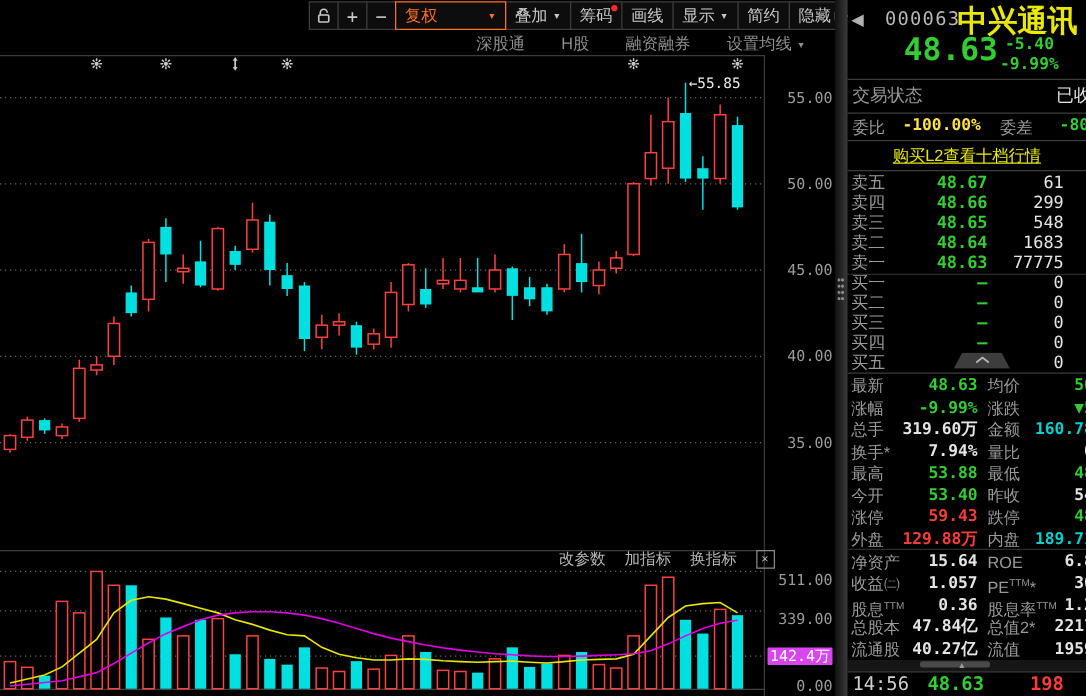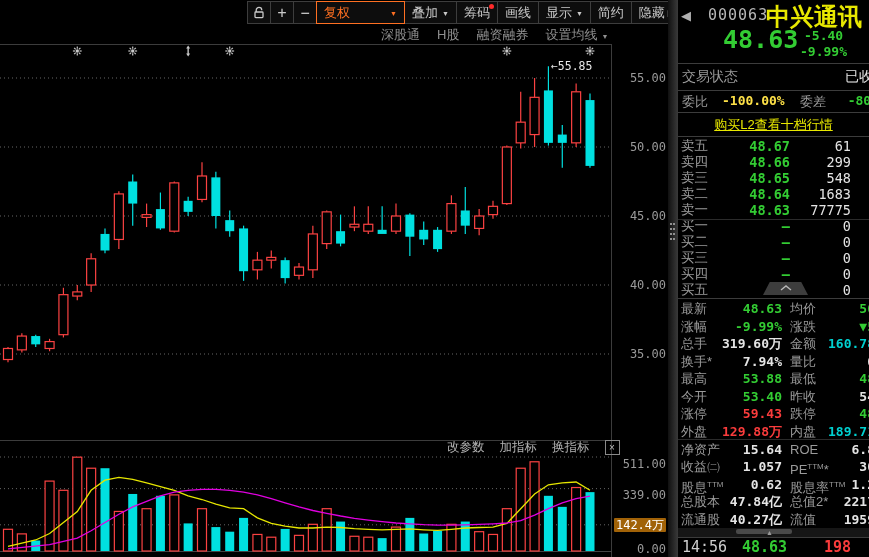--- a/index.html
+++ b/index.html
@@ -10,29 +10,29 @@
   
   .toolbar{position:absolute;left:248px;top:1px;height:23px;display:flex;z-index:5;}
   .tb-btn{position:relative;display:flex;align-items:center;justify-content:center;
           height:21px;border:1px solid #3d3d3d;margin-left:-1px;background:#0d0d0d;
           color:#c9c9c9;font-size:13px;padding:0 7px;cursor:pointer;white-space:nowrap;}
   .tb-btn.icon-btn{width:22px;padding:0;}
   .tb-btn.active{border-color:#ff7022;color:#ff7022;z-index:2;gap:36px;}
   .caret{font-size:7px;margin-left:4px;transform:translateY(1px);}
   .reddot{position:absolute;top:2px;right:3px;width:5px;height:5px;border-radius:50%;background:#ff2a2a;}
   .chev2{font-size:9px;margin-left:3px;letter-spacing:-2px;color:#c9c9c9;}
-  .subtoolbar{position:absolute;left:381px;top:27px;height:16px;display:flex;gap:17px;
+  .subtoolbar{position:absolute;left:381px;top:27px;height:16px;display:flex;gap:29px;
               font-size:13px;color:#8f8f8f;z-index:5;}
   .sub-item{display:flex;align-items:center;cursor:pointer;white-space:nowrap;}
 
   
   #chart{position:absolute;left:0;top:44px;}
   .axis-label{position:absolute;color:#9a9a9a;font-size:12px;font-family:"DejaVu Sans Mono",monospace;
               width:52px;text-align:right;line-height:14px;}
-  .axis-badge{background:#a16207;color:#fff;text-align:center;border-radius:1px;}
+  .axis-badge{background:#d946ef;color:#fff;text-align:center;border-radius:1px;}
   .vol-toolbar{position:absolute;left:447px;top:439px;display:flex;gap:15px;align-items:center;
                font-size:12.5px;color:#b4b4b4;z-index:4;}
   .vol-link{cursor:pointer;}
   .vol-close{width:13px;height:13px;border:1px solid #8a8a8a;color:#bbb;font-size:10px;
              display:flex;align-items:center;justify-content:center;cursor:pointer;}
 
   
   .splitter{position:absolute;left:668px;top:0;width:10px;height:557px;
             background:linear-gradient(to right,#101010,#3a3a3a);z-index:6;cursor:col-resize;}
   .grip{position:absolute;left:2px;top:222px;width:6px;height:18px;
@@ -553,21 +553,21 @@
           <span class="st-v2 num c-w">6.8</span>
         </div>
         <div class="st-row" style="top: 458.4px;">
           <span class="st-l1">收益㈡</span>
           <span class="st-v1 num c-w">1.057</span>
           <span class="st-l2">PE<sup>TTM</sup>*</span>
           <span class="st-v2 num c-w">30</span>
         </div>
         <div class="st-row" style="top: 475.8px;">
           <span class="st-l1">股息<sup>TTM</sup></span>
-          <span class="st-v1 num c-w">0.62</span>
+          <span class="st-v1 num c-w">0.36</span>
           <span class="st-l2">股息率<sup>TTM</sup></span>
           <span class="st-v2 num c-w">1.2</span>
         </div>
         <div class="st-row" style="top: 493.2px;">
           <span class="st-l1">总股本</span>
           <span class="st-v1 num c-w">47.84亿</span>
           <span class="st-l2">总值2*</span>
           <span class="st-v2 num c-w">2217</span>
         </div>
         <div class="st-row" style="top: 510.6px;">

